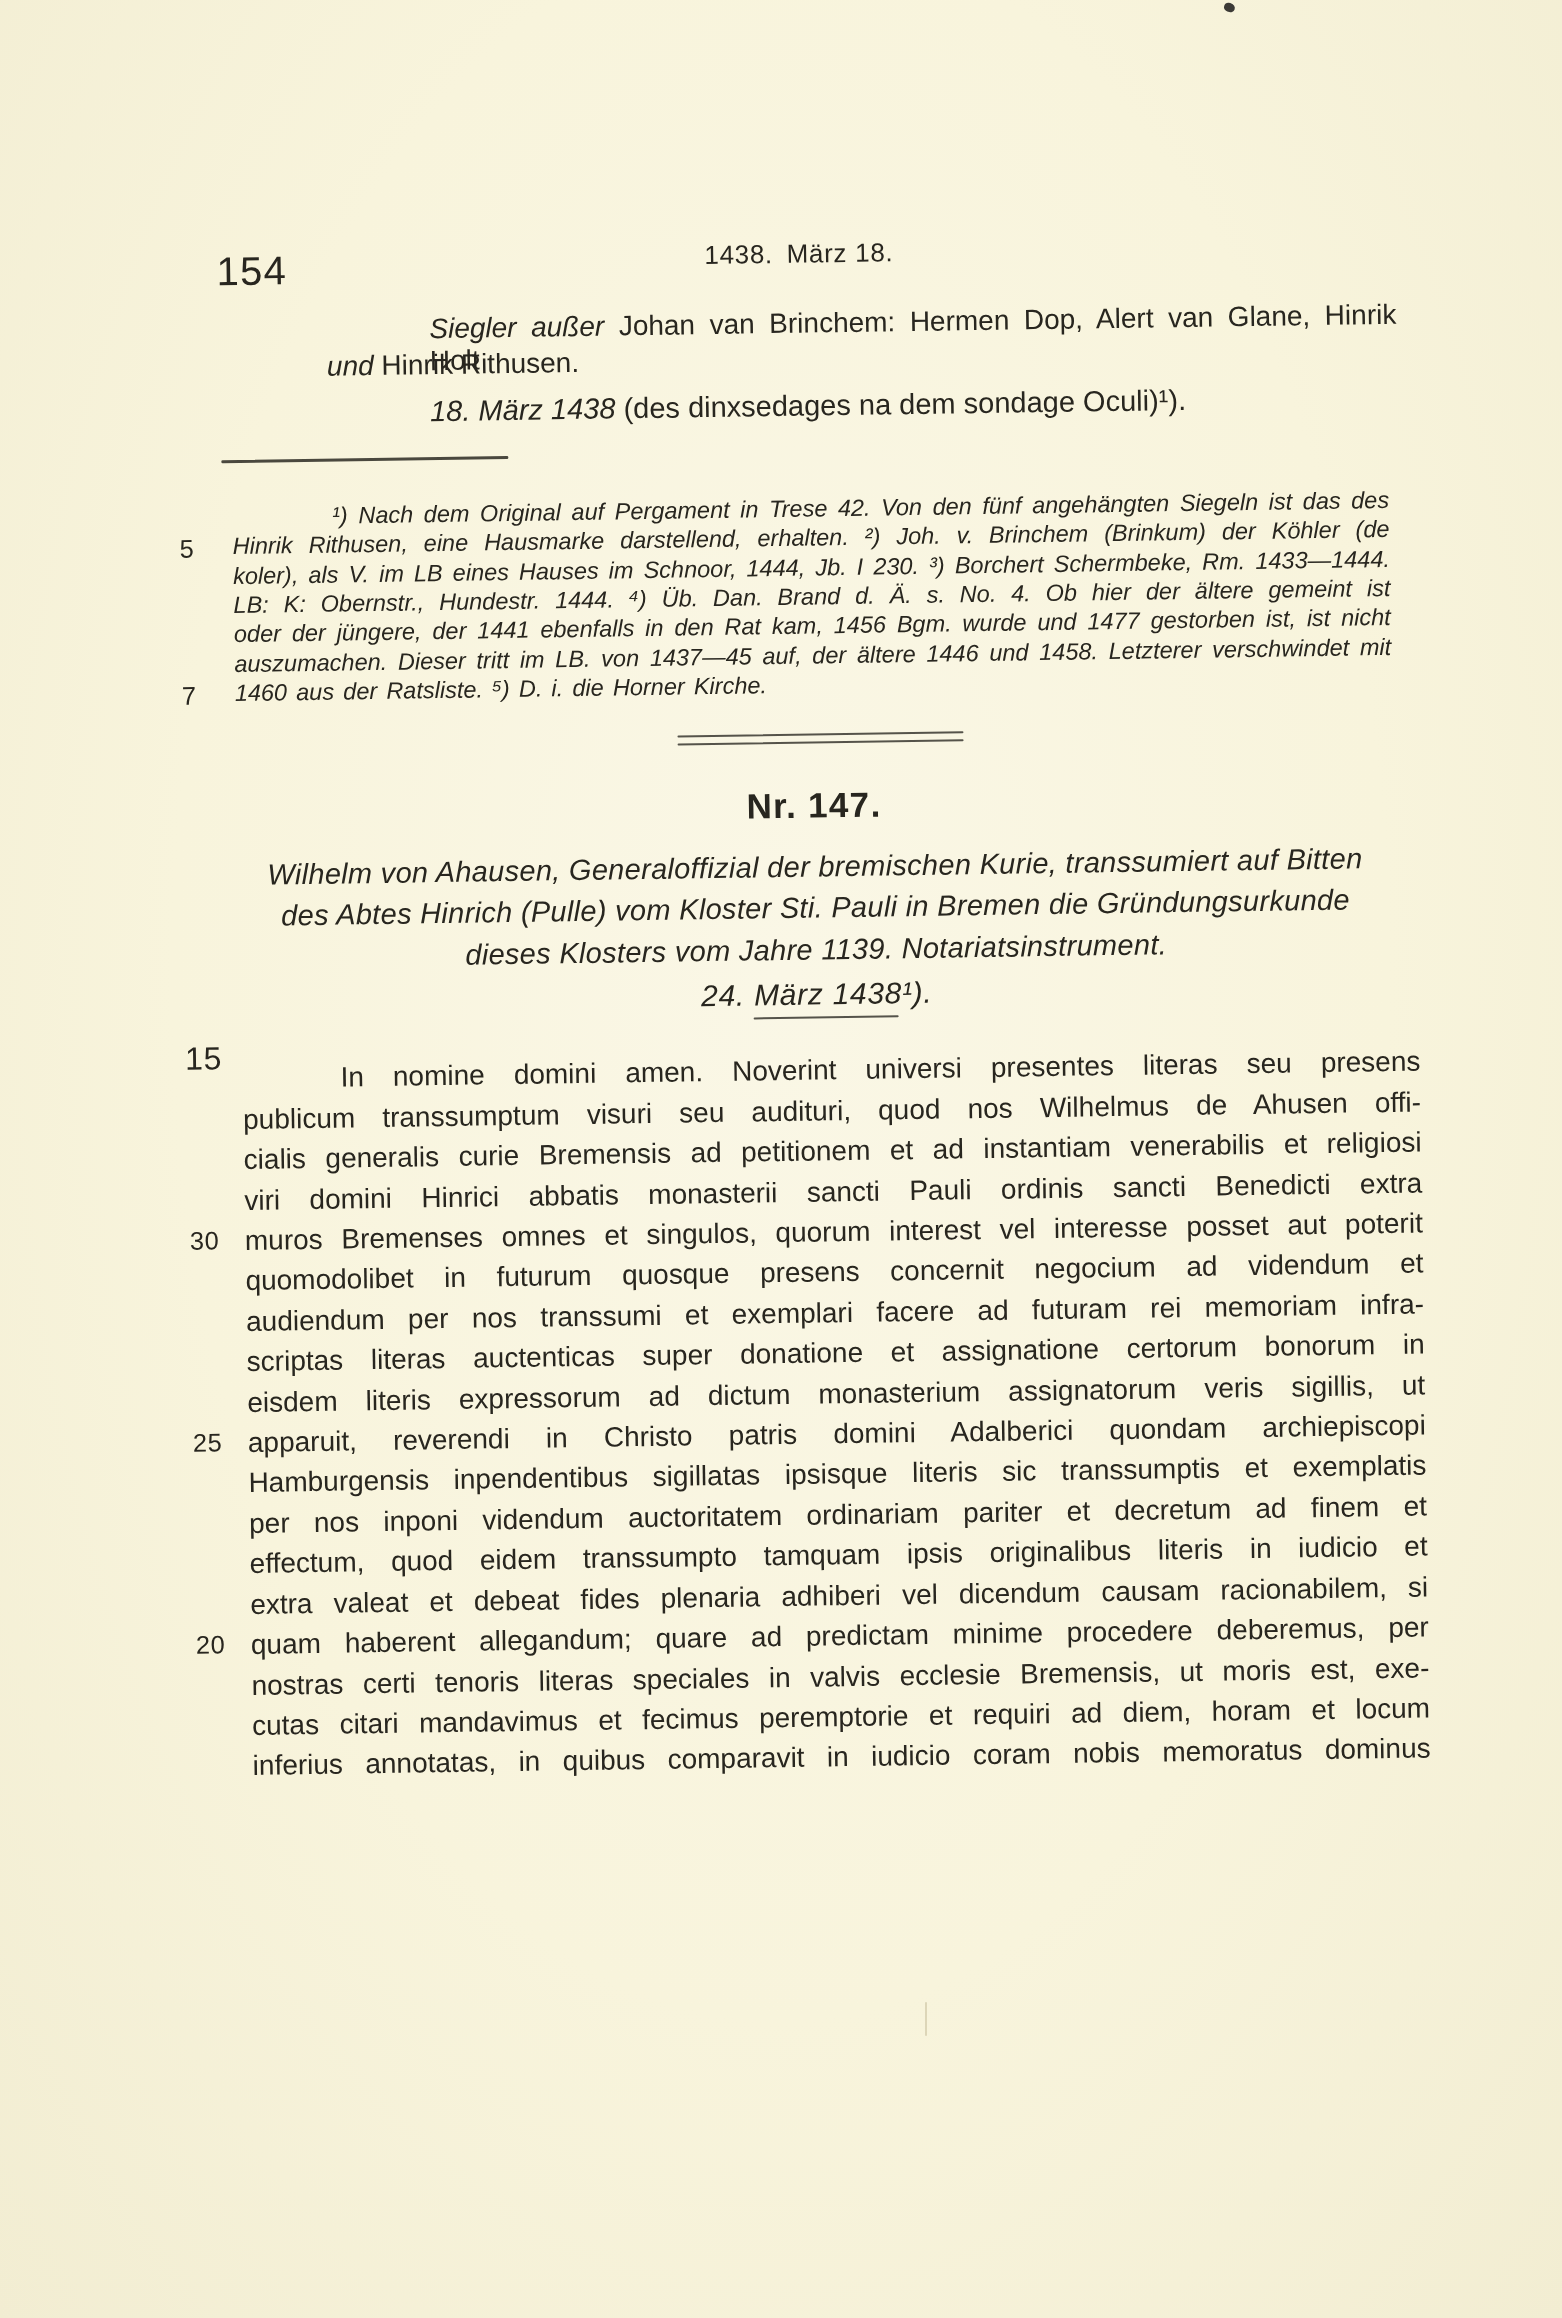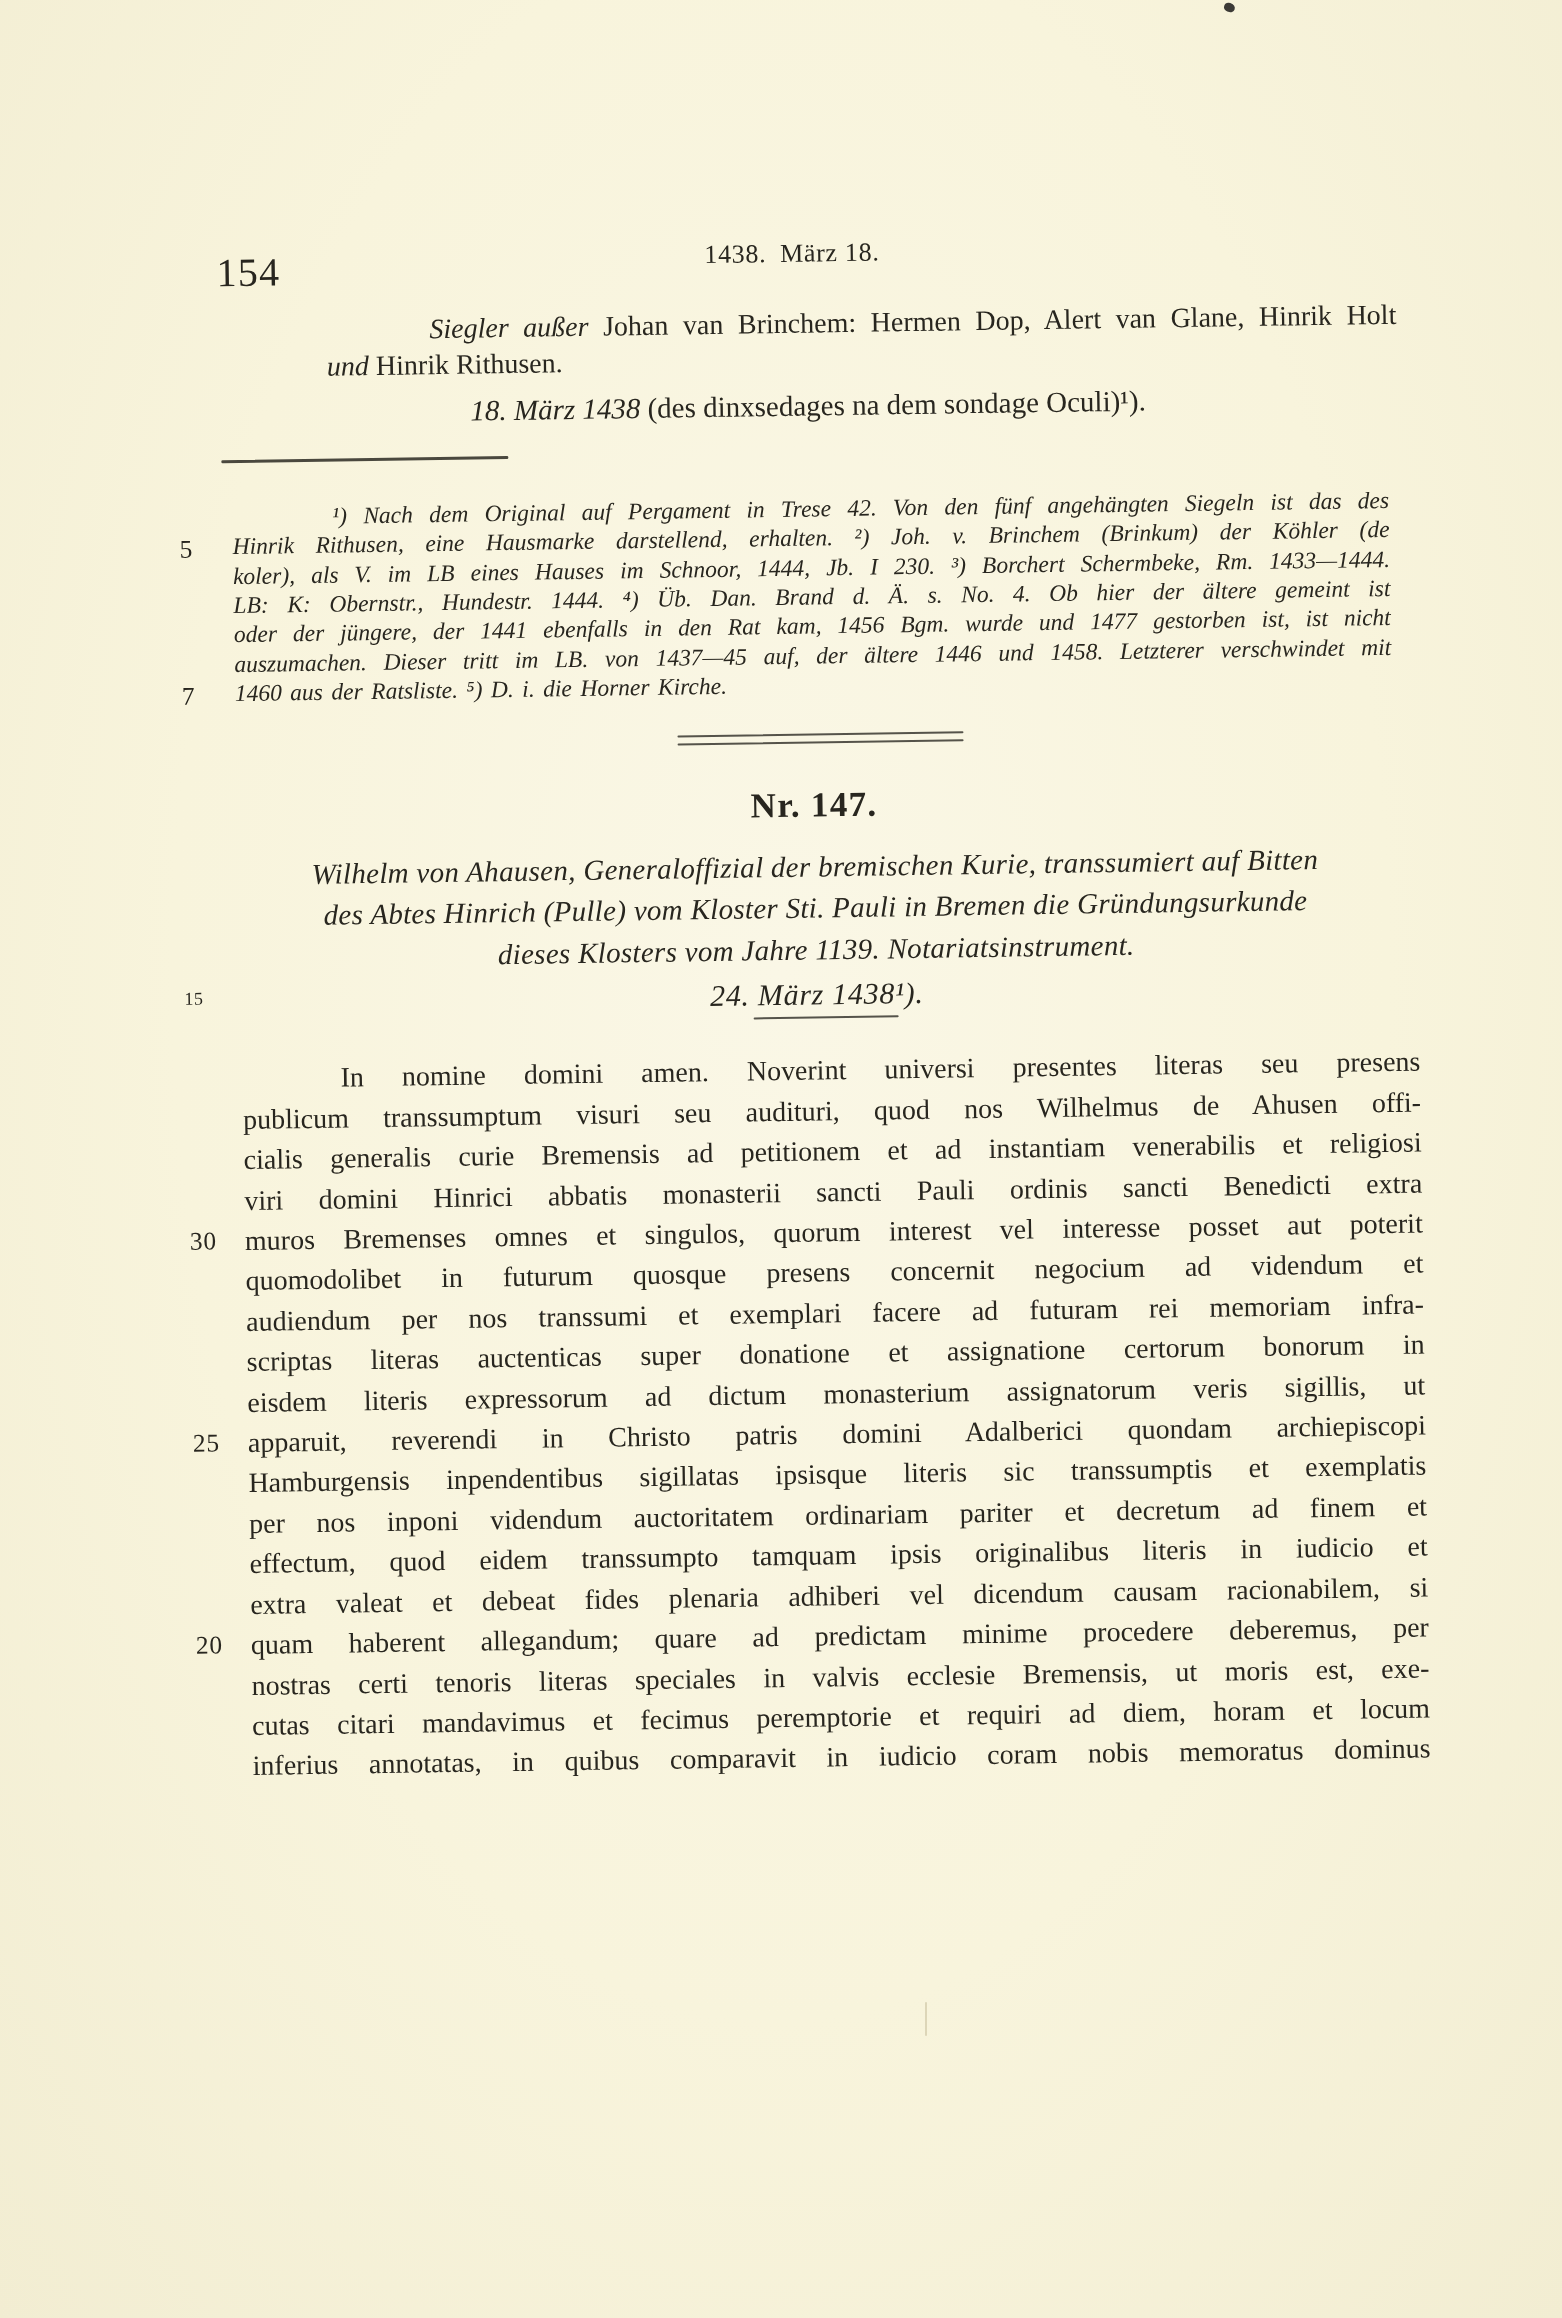--- a/index.html
+++ b/index.html
@@ -1,21 +1,21 @@
 <!DOCTYPE html>
 <html style="font-size:10.4px"><head>
 <meta charset="utf-8">
 <style>
   html,body{margin:0;padding:0;background:#e8e4d0;}
   .page{
     position:relative;
     width:1562px;height:2319px;
     background:radial-gradient(ellipse at 50% 42%, #faf7e6 0%, #f8f4dc 55%, #f2edd2 100%);
     overflow:hidden;
-    font-family:Liberation Serif, serif;
+    font-family:Liberation Sans, sans-serif;
     color:#28261f;
   }
   .content{position:absolute;inset:0;transform:rotate(-0.85deg);transform-origin:781px 1108px;}
   .abs{position:absolute;}
   .pagenum{font-size:40px;letter-spacing:1.3px;}
   .runhead{font-size:26px;letter-spacing:0.7px;}
   .it{font-style:italic;}
   .introline{position:absolute;left:441px;width:967px;font-size:28px;line-height:1.15;
     text-align:justify;text-align-last:justify;word-spacing:3.3px;white-space:normal;}
   .introline2{position:absolute;left:338px;font-size:28px;line-height:1.15;white-space:nowrap;}
@@ -89,21 +89,21 @@
 
     <div class="rule thin" style="left:683px;top:734px;width:286px"></div>
     <div class="rule thin" style="left:683px;top:742px;width:286px"></div>
 
     <div class="center heading" style="top:786px">Nr. 147.</div>
 
     <div class="center sumline" style="top:851px">Wilhelm von Ahausen, Generaloffizial der bremischen Kurie, transsumiert auf Bitten</div>
     <div class="center sumline" style="top:892px">des Abtes Hinrich (Pulle) vom Kloster Sti. Pauli in Bremen die Gründungsurkunde</div>
     <div class="center sumline" style="top:934px">dieses Klosters vom Jahre 1139. Notariatsinstrument.</div>
 
-    <div class="abs" style="left:186px;top:980px;font-size:18px;letter-spacing:0.7px">15</div>
+    <div class="abs" style="left:186px;top:1032px;font-size:32px;letter-spacing:0.7px">15</div>
     <div class="center dateline2" style="top:978px">24. März 1438¹).</div>
 
     <div class="rule thin" style="left:755px;top:1017px;width:145px"></div>
 
     <div class="bodyline indent" style="top:1055px">
       <span>In nomine domini amen. Noverint universi presentes literas seu presens</span>
     </div>
     <div class="bodyline" style="top:1096px">
       <span>publicum transsumptum visuri seu audituri, quod nos Wilhelmus de Ahusen offi-</span>
     </div>

